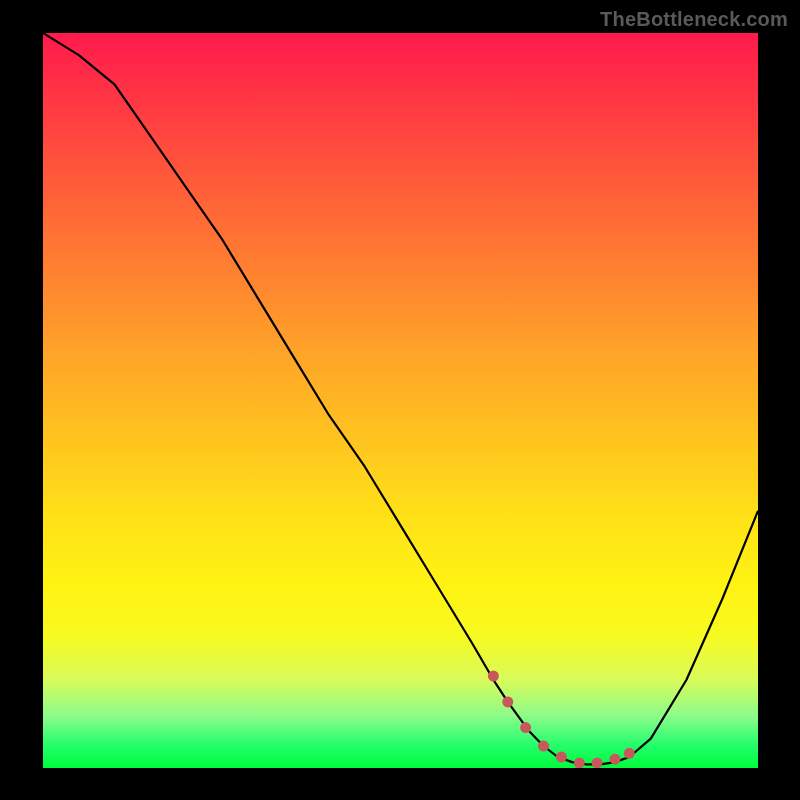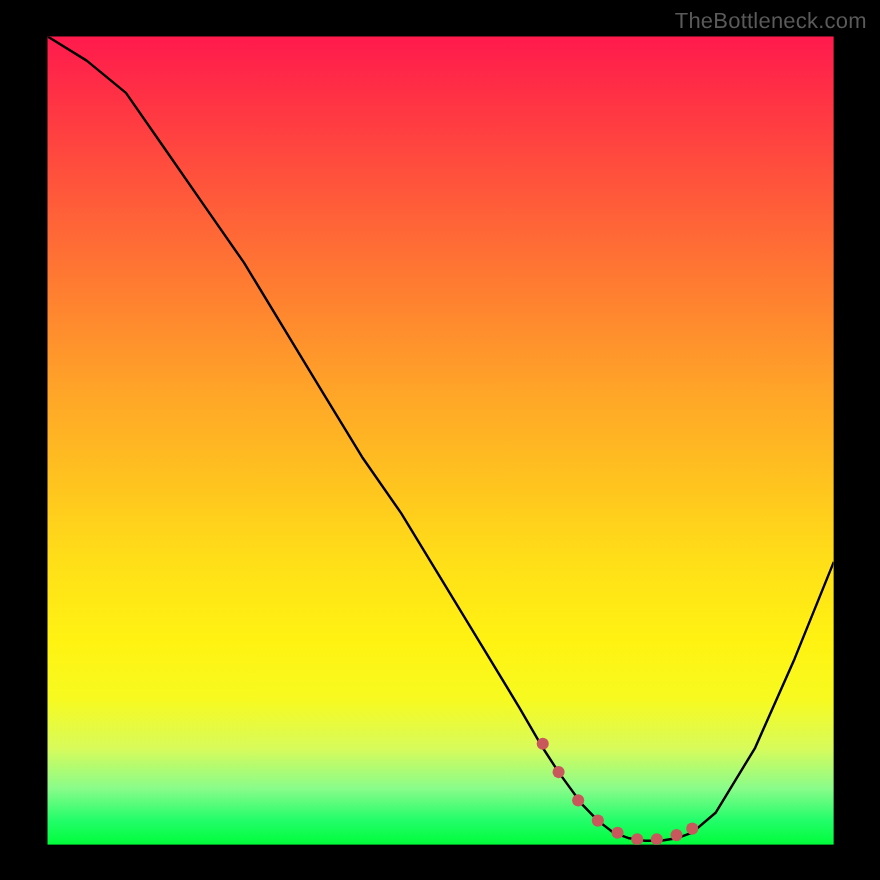--- a/index.html
+++ b/index.html
@@ -9,21 +9,21 @@
     background: #000;
     position: relative;
     overflow: hidden;
     font-family: Arial, Helvetica, sans-serif;
   }
   .watermark {
     position: absolute;
     top: 8px;
     right: 12px;
     font-size: 20px;
-    font-weight: 400;
+    font-weight: 700;
     color: #5a5a5a;
     letter-spacing: 0.2px;
     z-index: 3;
   }
   .plot-area {
     position: absolute;
     left: 43px;
     top: 33px;
     width: 715px;
     height: 735px;

